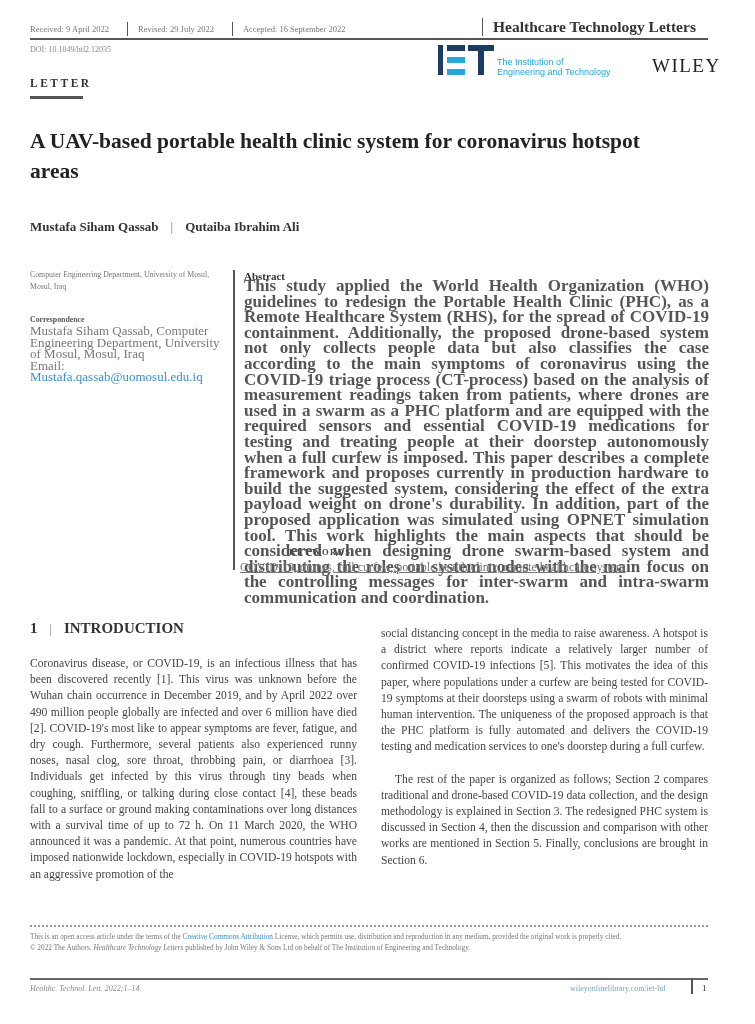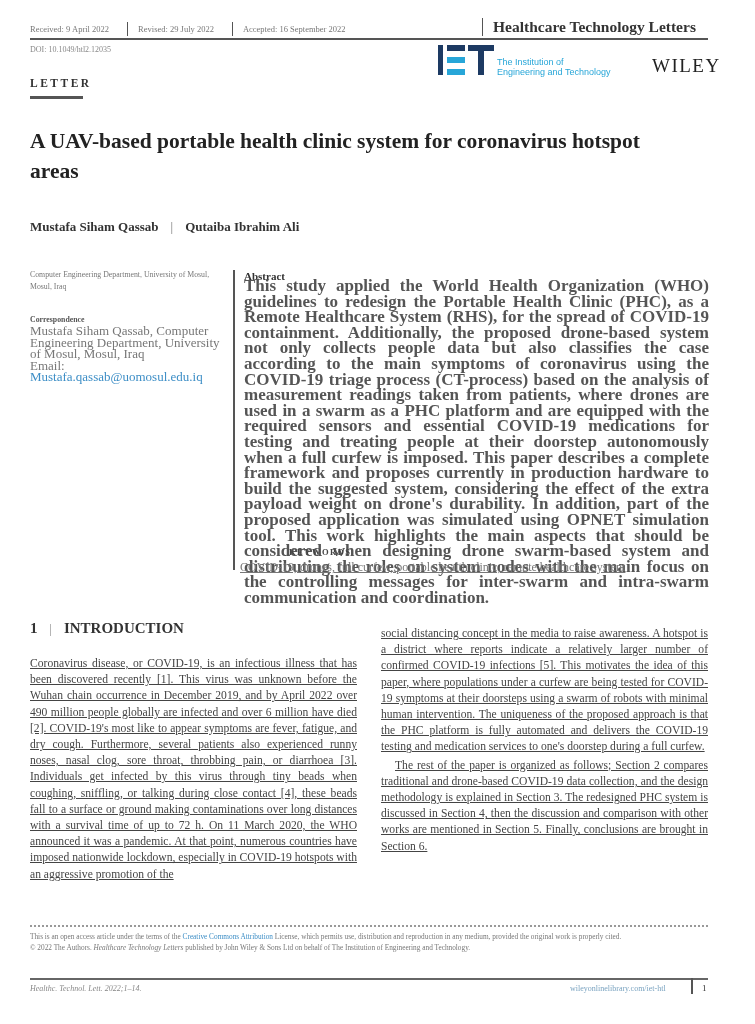--- a/index.html
+++ b/index.html
@@ -24,25 +24,25 @@
   .corr-h { left:30px; top:315px; font-size:7.8px; font-weight:bold; color:#555; }
   .corr { left:30px; top:325px; width:195px; font-size:13px; color:#777; line-height:11.5px; }
   .link { color:#3d8ec6; }
   .abs-bar { left:233px; top:270px; width:2px; height:300px; background:#555; }
   .abstract-h { left:244px; top:270px; font-size:11px; font-weight:bold; color:#333; }
   .abstract { left:244px; top:278px; width:465px; font-size:17px; color:#555; line-height:15.6px; text-align:justify;font-weight:bold; }
   .kw-h { left:244px; top:547px; font-size:8.5px; font-weight:bold; letter-spacing:1.5px; color:#444;padding-left:45px; }
   .kw { left:240px; top:560px; font-size:12px; color:#777;text-decoration:underline; }
   .sec-h { left:30px; top:620px; font-size:15px; font-weight:bold; color:#333; display:flex; }
   .sec-h .bar { margin:0 12px; font-weight:normal; color:#888; font-size:12px; line-height:18px; }
-  .col { font-size:11.6px; color:#444; line-height:16.2px; text-align:justify;text-decoration:underline; }
+  .col { font-size:11.6px; color:#444; line-height:16.2px; text-align:justify; }
   .col1 { left:30px; top:656px; width:327px; }
   .col2 { left:381px; top:626px; width:327px; }
   .col2 p { margin:0; }
-  .col2 p.indent { text-indent:14px; margin-top:2px; }
+  .col2 p.indent { text-indent:14px; margin-top:16px; }
   .dotline { left:30px; top:925px; width:678px; border-top:2px dotted #999; }
   .license { left:30px; top:931px; width:680px; font-size:7.3px; color:#777; line-height:11px; }
   .botline { left:30px; top:978px; width:678px; height:1.5px; background:#666; }
   .foot-l { left:30px; top:984px; font-size:8px; color:#888; font-style:italic; }
   .foot-r { left:570px; top:984px; font-size:8px; color:#7aa3c0; }
   .foot-sep { left:691px; top:978px; width:1.5px; height:16px; background:#555; }
   .pagenum { left:702px; top:983px; font-size:9px; color:#333; }
 </style>
 </head>
 <body>

